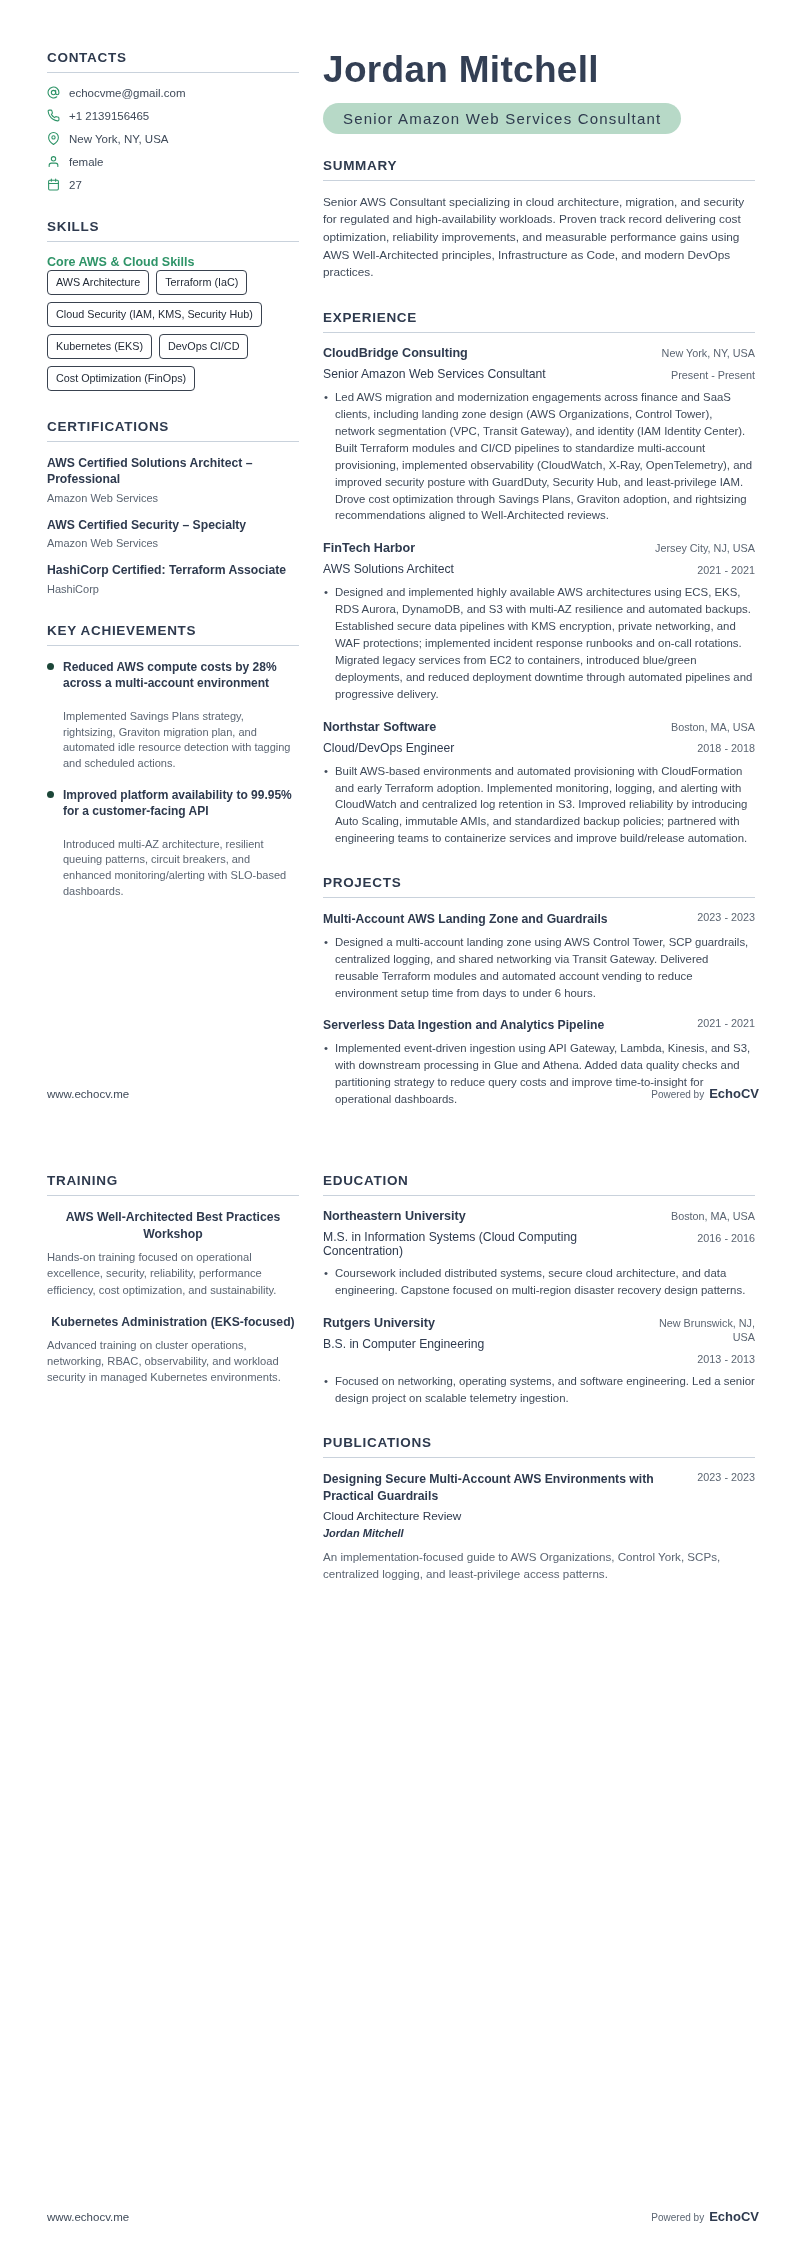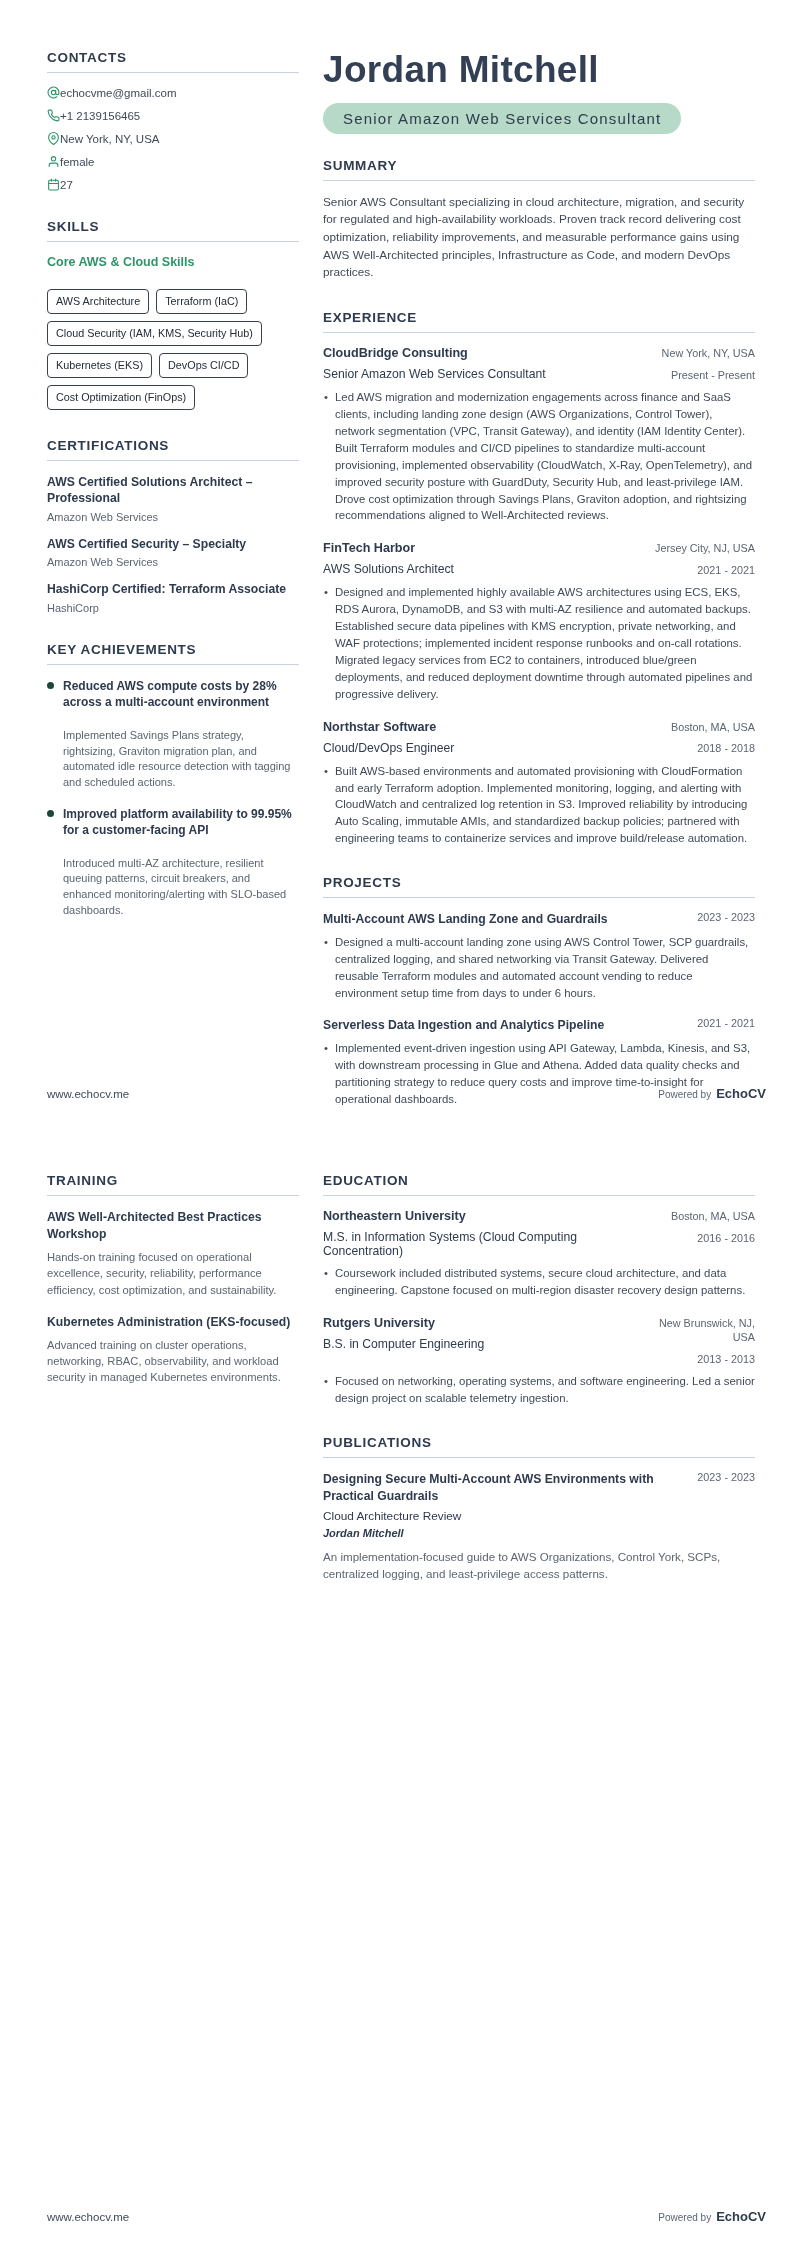--- a/index.html
+++ b/index.html
@@ -22,25 +22,25 @@
   .col-right{flex:1;min-width:0;}
   .sec{font-size:13.5px;font-weight:700;letter-spacing:.7px;color:var(--ink);
        border-bottom:1px solid var(--rule);padding-bottom:7px;margin:0 0 13px 0;text-transform:uppercase;}
   .section{margin-bottom:28px;}
   
   .name{font-size:37px;font-weight:600;color:#333f54;letter-spacing:.3px;line-height:1.1;}
   .badge{display:inline-block;background:var(--badge-bg);color:#2e3a4e;font-size:15px;letter-spacing:1.2px;
          padding:7px 20px;border-radius:17px;margin-top:12px;white-space:nowrap;}
   .head-block{margin-bottom:24px;}
   
-  .contact-item{display:flex;align-items:center;margin-bottom:10px;font-size:11.5px;color:var(--body);}
+  .contact-item{display:flex;align-items:center;gap:9px;margin-bottom:10px;font-size:11.5px;color:var(--body);}
   .cicon{width:13px;height:13px;flex:0 0 13px;color:var(--green);display:inline-flex;}
   .cicon svg{width:13px;height:13px;stroke:var(--green);fill:none;stroke-width:2;stroke-linecap:round;stroke-linejoin:round;}
   
-  .skill-group-title{color:var(--green);font-weight:700;font-size:12.5px;margin-bottom:20px;}
+  .skill-group-title{color:var(--green);font-weight:700;font-size:12.5px;margin-bottom:1px;}
   .pills{display:flex;flex-wrap:wrap;gap:7px;align-items:flex-end;}
   .pill{border:1px solid var(--pill-border);border-radius:4px;padding:5px 8px;font-size:10.8px;color:#242c38;line-height:1.2;}
   
   .cert{margin-bottom:13px;}
   .cert-name{font-size:12.2px;font-weight:700;color:var(--ink);line-height:1.35;}
   .cert-issuer{font-size:11px;color:var(--muted);margin-top:4px;}
   
   .ach{display:flex;gap:9px;margin-bottom:15px;}
   .dot{width:7px;height:7px;border-radius:50%;background:var(--dot);flex:0 0 7px;margin-top:4px;}
   .ach-title{font-size:12px;font-weight:700;color:var(--ink);line-height:1.35;}
@@ -59,24 +59,24 @@
   
   .pr{margin-bottom:15px;}
   .pr-head{display:flex;justify-content:space-between;gap:10px;}
   .pr-title{flex:1;font-size:12.2px;font-weight:700;color:var(--ink);line-height:1.35;}
   .pr-dates{flex:0 0 80px;text-align:right;font-size:10.8px;color:var(--muted);}
   .pub-journal{font-size:11.8px;color:var(--ink);margin-top:5px;}
   .pub-author{font-size:11px;font-weight:700;font-style:italic;color:var(--ink);margin-top:4px;}
   .pub-desc{font-size:11.6px;color:var(--muted);line-height:1.45;margin-top:10px;}
   
   .tr{margin-bottom:16px;}
-  .tr-title{font-size:12.2px;font-weight:700;color:var(--ink);line-height:1.4;}
+  .tr-title{font-size:12.2px;font-weight:700;color:var(--ink);line-height:1.4;text-align:center;}
   .tr-desc{font-size:11.2px;color:var(--muted);line-height:1.45;margin-top:6px;}
   
-  .footer{position:absolute;left:43px;right:32px;bottom:22px;display:flex;justify-content:space-between;align-items:baseline;}
+  .footer{position:absolute;left:43px;right:39px;bottom:22px;display:flex;justify-content:space-between;align-items:baseline;}
   .footer-site{font-size:11.5px;color:var(--body);}
   .powered{display:flex;align-items:baseline;gap:5px;}
   .powered-prefix{font-size:10px;color:var(--muted);}
   .powered-brand{font-size:13px;font-weight:600;color:var(--ink);}
 </style>
 </head>
 <body>
 
 <div class="sheet">
 

